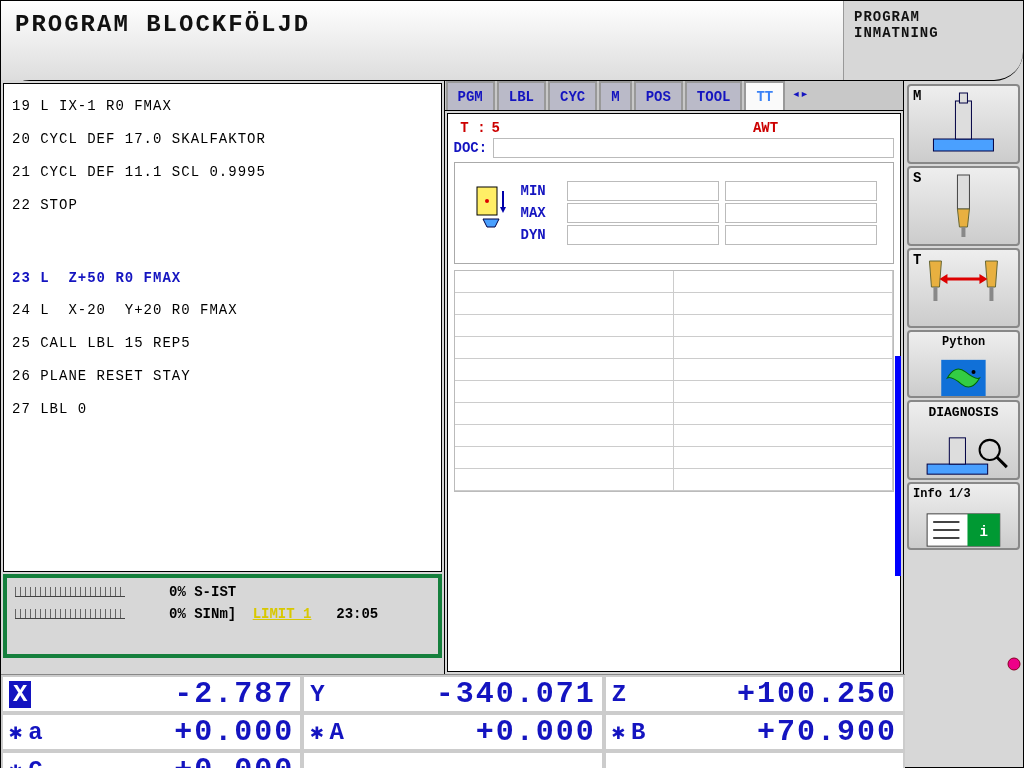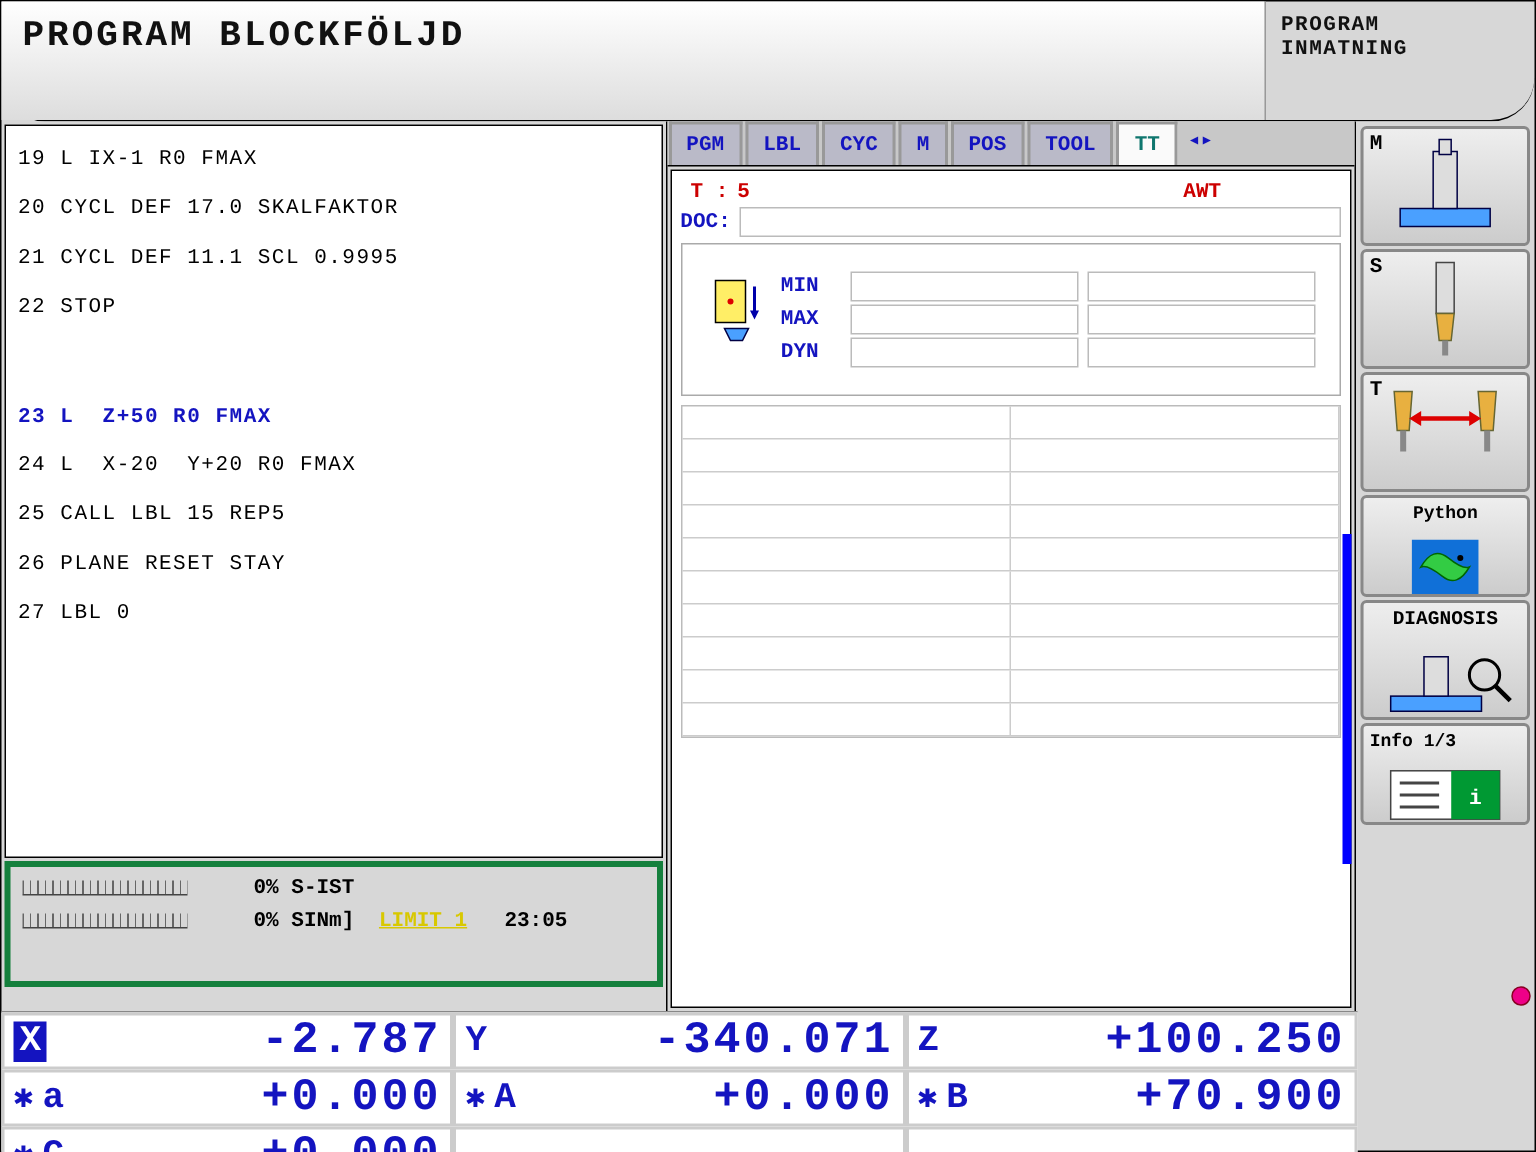--- a/index.html
+++ b/index.html
@@ -20,21 +20,21 @@
 .prog .ln{white-space:pre;}
 .prog .sel{color:var(--blue);font-weight:bold;margin-top:40px;}
 
 .sbar{height:84px;background:var(--bg);border:4px solid #15803d;margin:0 2px 16px;padding:6px 8px;font-weight:bold;}
 .sgauge{display:inline-block;width:110px;height:10px;vertical-align:middle;margin-right:40px;background:repeating-linear-gradient(90deg,#666 0 1px,transparent 1px 5px);border-bottom:1px solid #444;}
 .sbar .row{display:flex;align-items:center;gap:4px;margin-bottom:6px;}
 .ylw{color:var(--yellow);text-decoration:underline;}
 
 .tabs{height:30px;display:flex;border-bottom:1px solid #000;background:var(--hdr);}
 .tab{flex:0 0 auto;padding:4px 10px;border:2px solid #999;border-bottom:none;margin:0 1px;font-weight:bold;font-size:14px;color:var(--blue);background:var(--tabun);display:flex;align-items:center;}
-.tab.sel{background:var(--tabsel);color:#0f766e;}
+.tab.sel{background:var(--tabsel);color:#3b82f6;}
 .tabnav{width:28px;color:var(--blue);font-weight:bold;text-align:center;padding-top:4px;}
 
 .tool{flex:1;background:var(--panel);border:1px solid #000;margin:2px;padding:4px 6px;}
 .trow{display:flex;gap:6px;align-items:center;margin:2px 0;}
 .lblred{color:var(--red);font-weight:bold;}
 .lblblu{color:var(--blue);font-weight:bold;}
 .fld{flex:1;height:20px;background:var(--panel);border:1px solid #bbb;}
 .box{border:1px solid #aaa;padding:16px;display:flex;gap:6px;margin-top:4px;}
 .iconbox{width:44px;height:56px;background:#fff;display:flex;align-items:center;justify-content:center;}
 .iconbox svg{width:36px;height:44px;}
@@ -100,21 +100,21 @@
           <div class="tab">POS</div>
           <div class="tab">TOOL</div>
           <div class="tab sel">TT</div>
           <div class="tabnav">◂▸</div>
         </div>
     <div class="tool">
       <div class="trow">
         <span class="lblred" style="width:32px;text-align:right">T :</span>
         <span class="lblred">5</span>
         <span style="flex:1"></span>
-        <span class="lblred" style="margin-right:80px">AWT</span>
+        <span class="lblred" style="margin-right:116px">AWT</span>
       </div>
       <div class="trow">
             <span class="lblblu">DOC:</span>
             <span class="fld"></span>
           </div>
       <div class="box">
         <div class="iconbox">
           <svg viewBox="0 0 36 44">
                 <rect x="2" y="2" width="20" height="28" fill="#ffee66" stroke="#000"></rect>
                 <circle cx="12" cy="16" r="2" fill="#d00"></circle>

